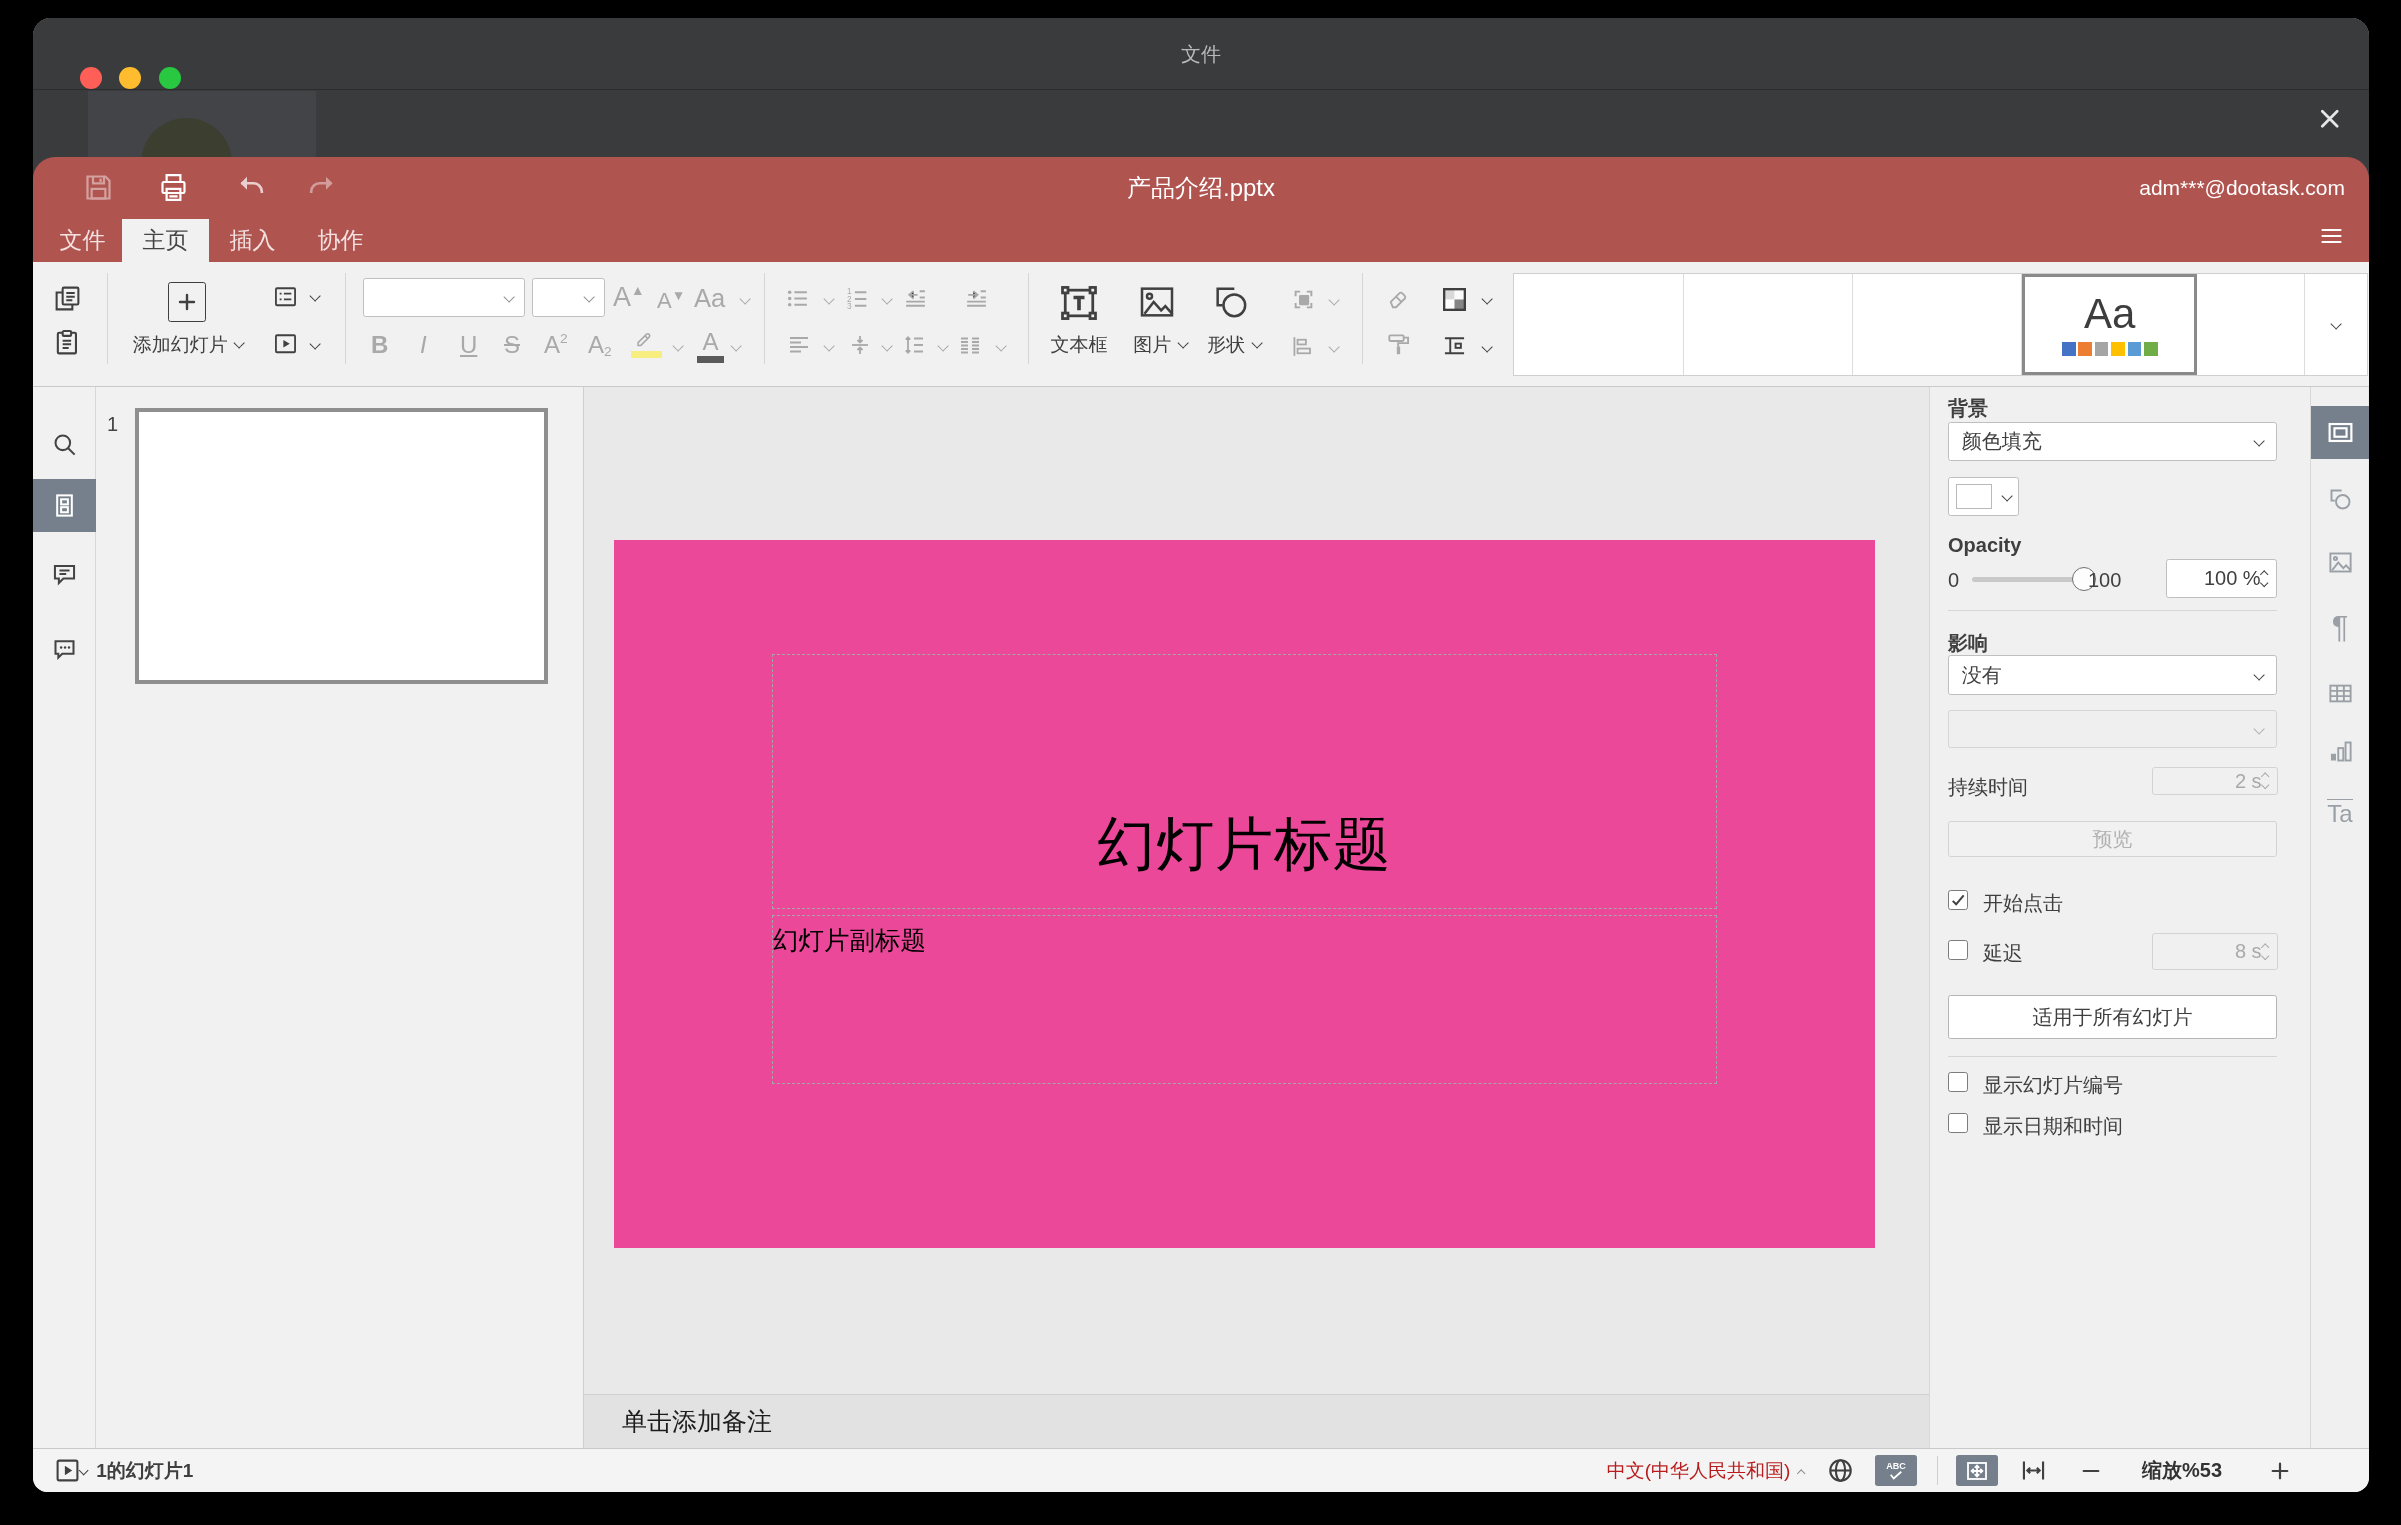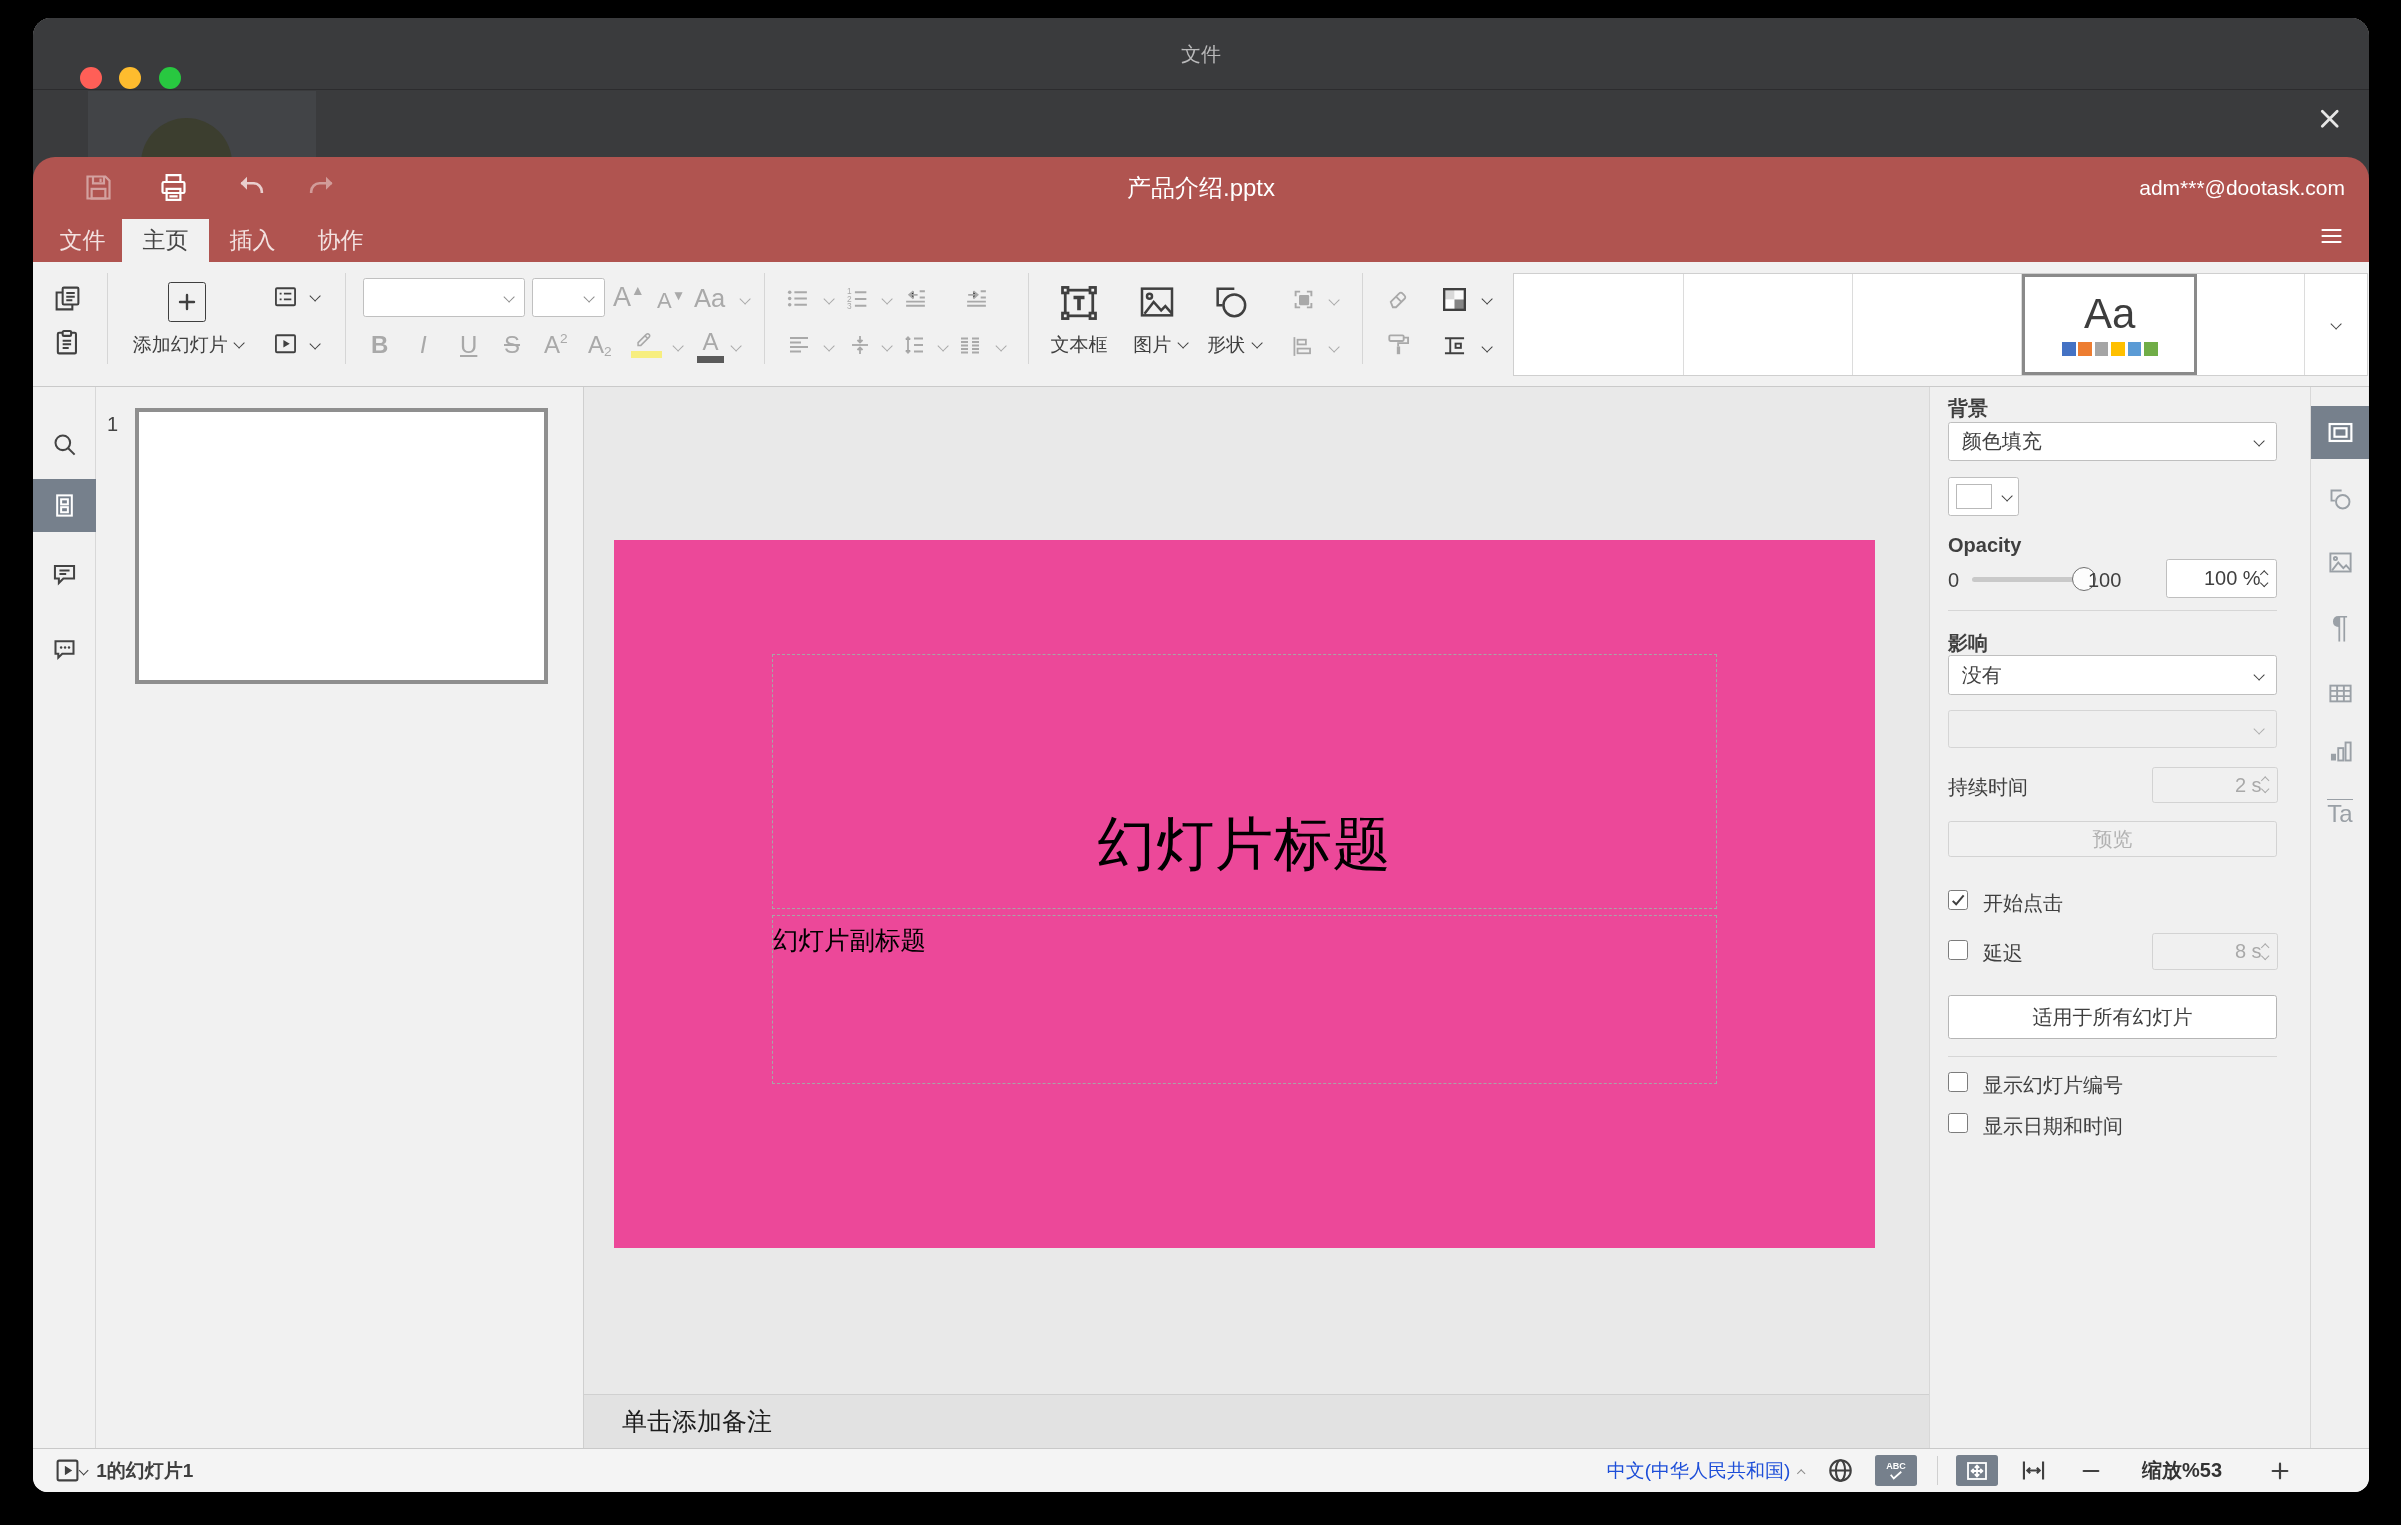--- a/index.html
+++ b/index.html
@@ -78,21 +78,21 @@
   .pbutton.disabled{background:#f1f1f1;border-color:#d3d3d3;color:#b2b2b2;}
   
   .strip{position:absolute;left:2277px;top:0;width:58px;height:100%;background:#f0f0f0;border-left:0.9px solid #d8d8d8;}
   .stricon{position:absolute;left:0;width:58px;height:53px;display:flex;align-items:center;justify-content:center;color:#9aa0a6;cursor:pointer;}
   .stricon.active{background:#76808c;color:#fff;}
   
   .statusbar{position:relative;height:44px;background:#f4f4f4;border-top:0.9px solid #c9c9c9;}
   .sb-left{position:absolute;left:22px;top:0;height:100%;display:flex;align-items:center;gap:0;}
   .sb-right{position:absolute;right:78px;top:0;height:100%;display:flex;align-items:center;}
   .sb-text{font-size:19px;color:#3f3f3f;font-weight:600;}
-  .lang{font-size:19px;color:#1d4ed8;font-weight:400;}
+  .lang{font-size:19px;color:#b91c1c;font-weight:400;}
   .sqbtn{width:42px;height:31px;border-radius:2.7px;display:flex;align-items:center;justify-content:center;}
   .sqbtn.on{background:#76808c;color:#fff;}
   .sbdiv{width:0.9px;height:29px;background:#d0d0d0;}
   .zoomtxt{font-size:20px;color:#333;font-weight:700;}
   svg{display:block;}
 </style>
 </head>
 <body>
 
 <div class="screen">
@@ -509,21 +509,21 @@
       <div class="pselect" style="left:18px;top:268px;width:329px;height:40px">
         <span>没有</span>
             <span class="chev"></span>
       </div>
       <div class="pselect disabled" style="left:18px;top:323px;width:329px;height:38px">
         <span></span>
             <span class="chev"></span>
       </div>
 
       <div class="ptext" style="left:18px;top:387px">持续时间</div>
-      <div class="spin disabled" style="left:222px;top:380px;width:126px;height:36px">
+      <div class="spin disabled" style="left:222px;top:380px;width:126px;height:28px">
         <span>2 s</span>
         <span class="arrows">
               <span class="chev up"></span>
               <span class="chev"></span>
             </span>
       </div>
       <div class="pbutton disabled" style="top:434px;height:36px">预览</div>
 
       <div class="checkbox" style="left:18px;top:503px">
         <svg viewBox="0 0 24 24" width="16.4" height="16.4" fill="none" stroke="#3f3f3f" stroke-width="3">

